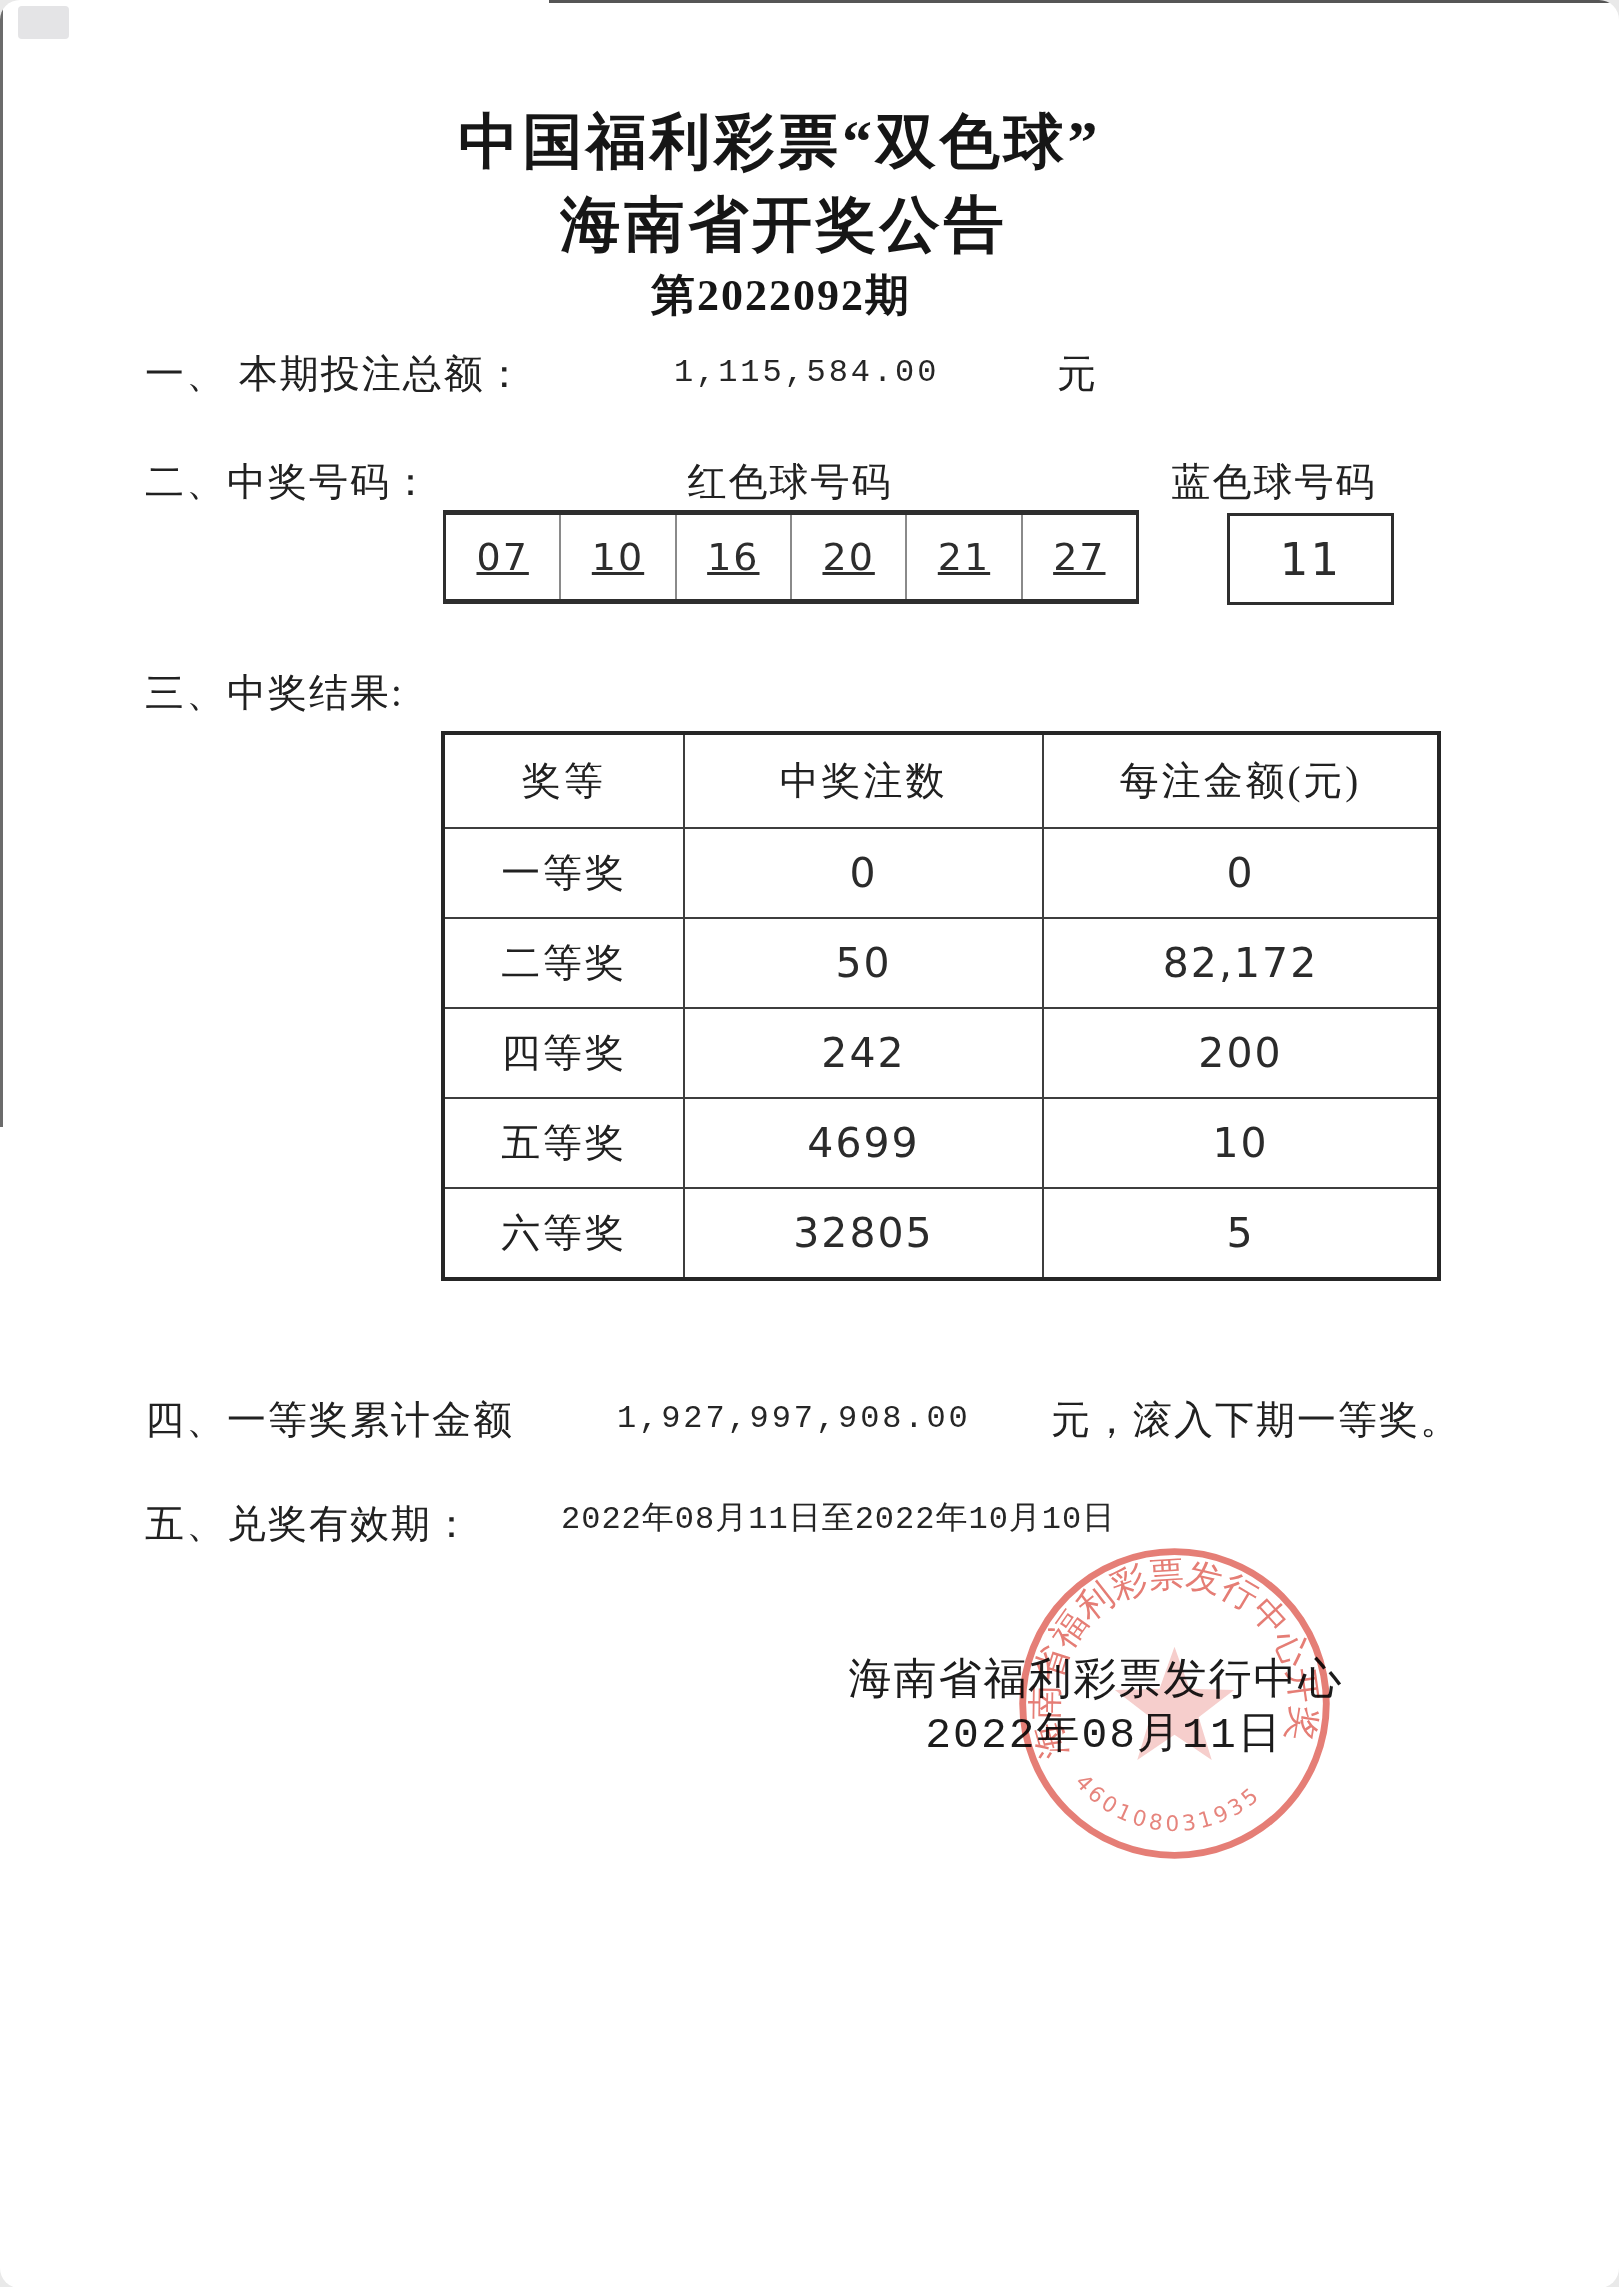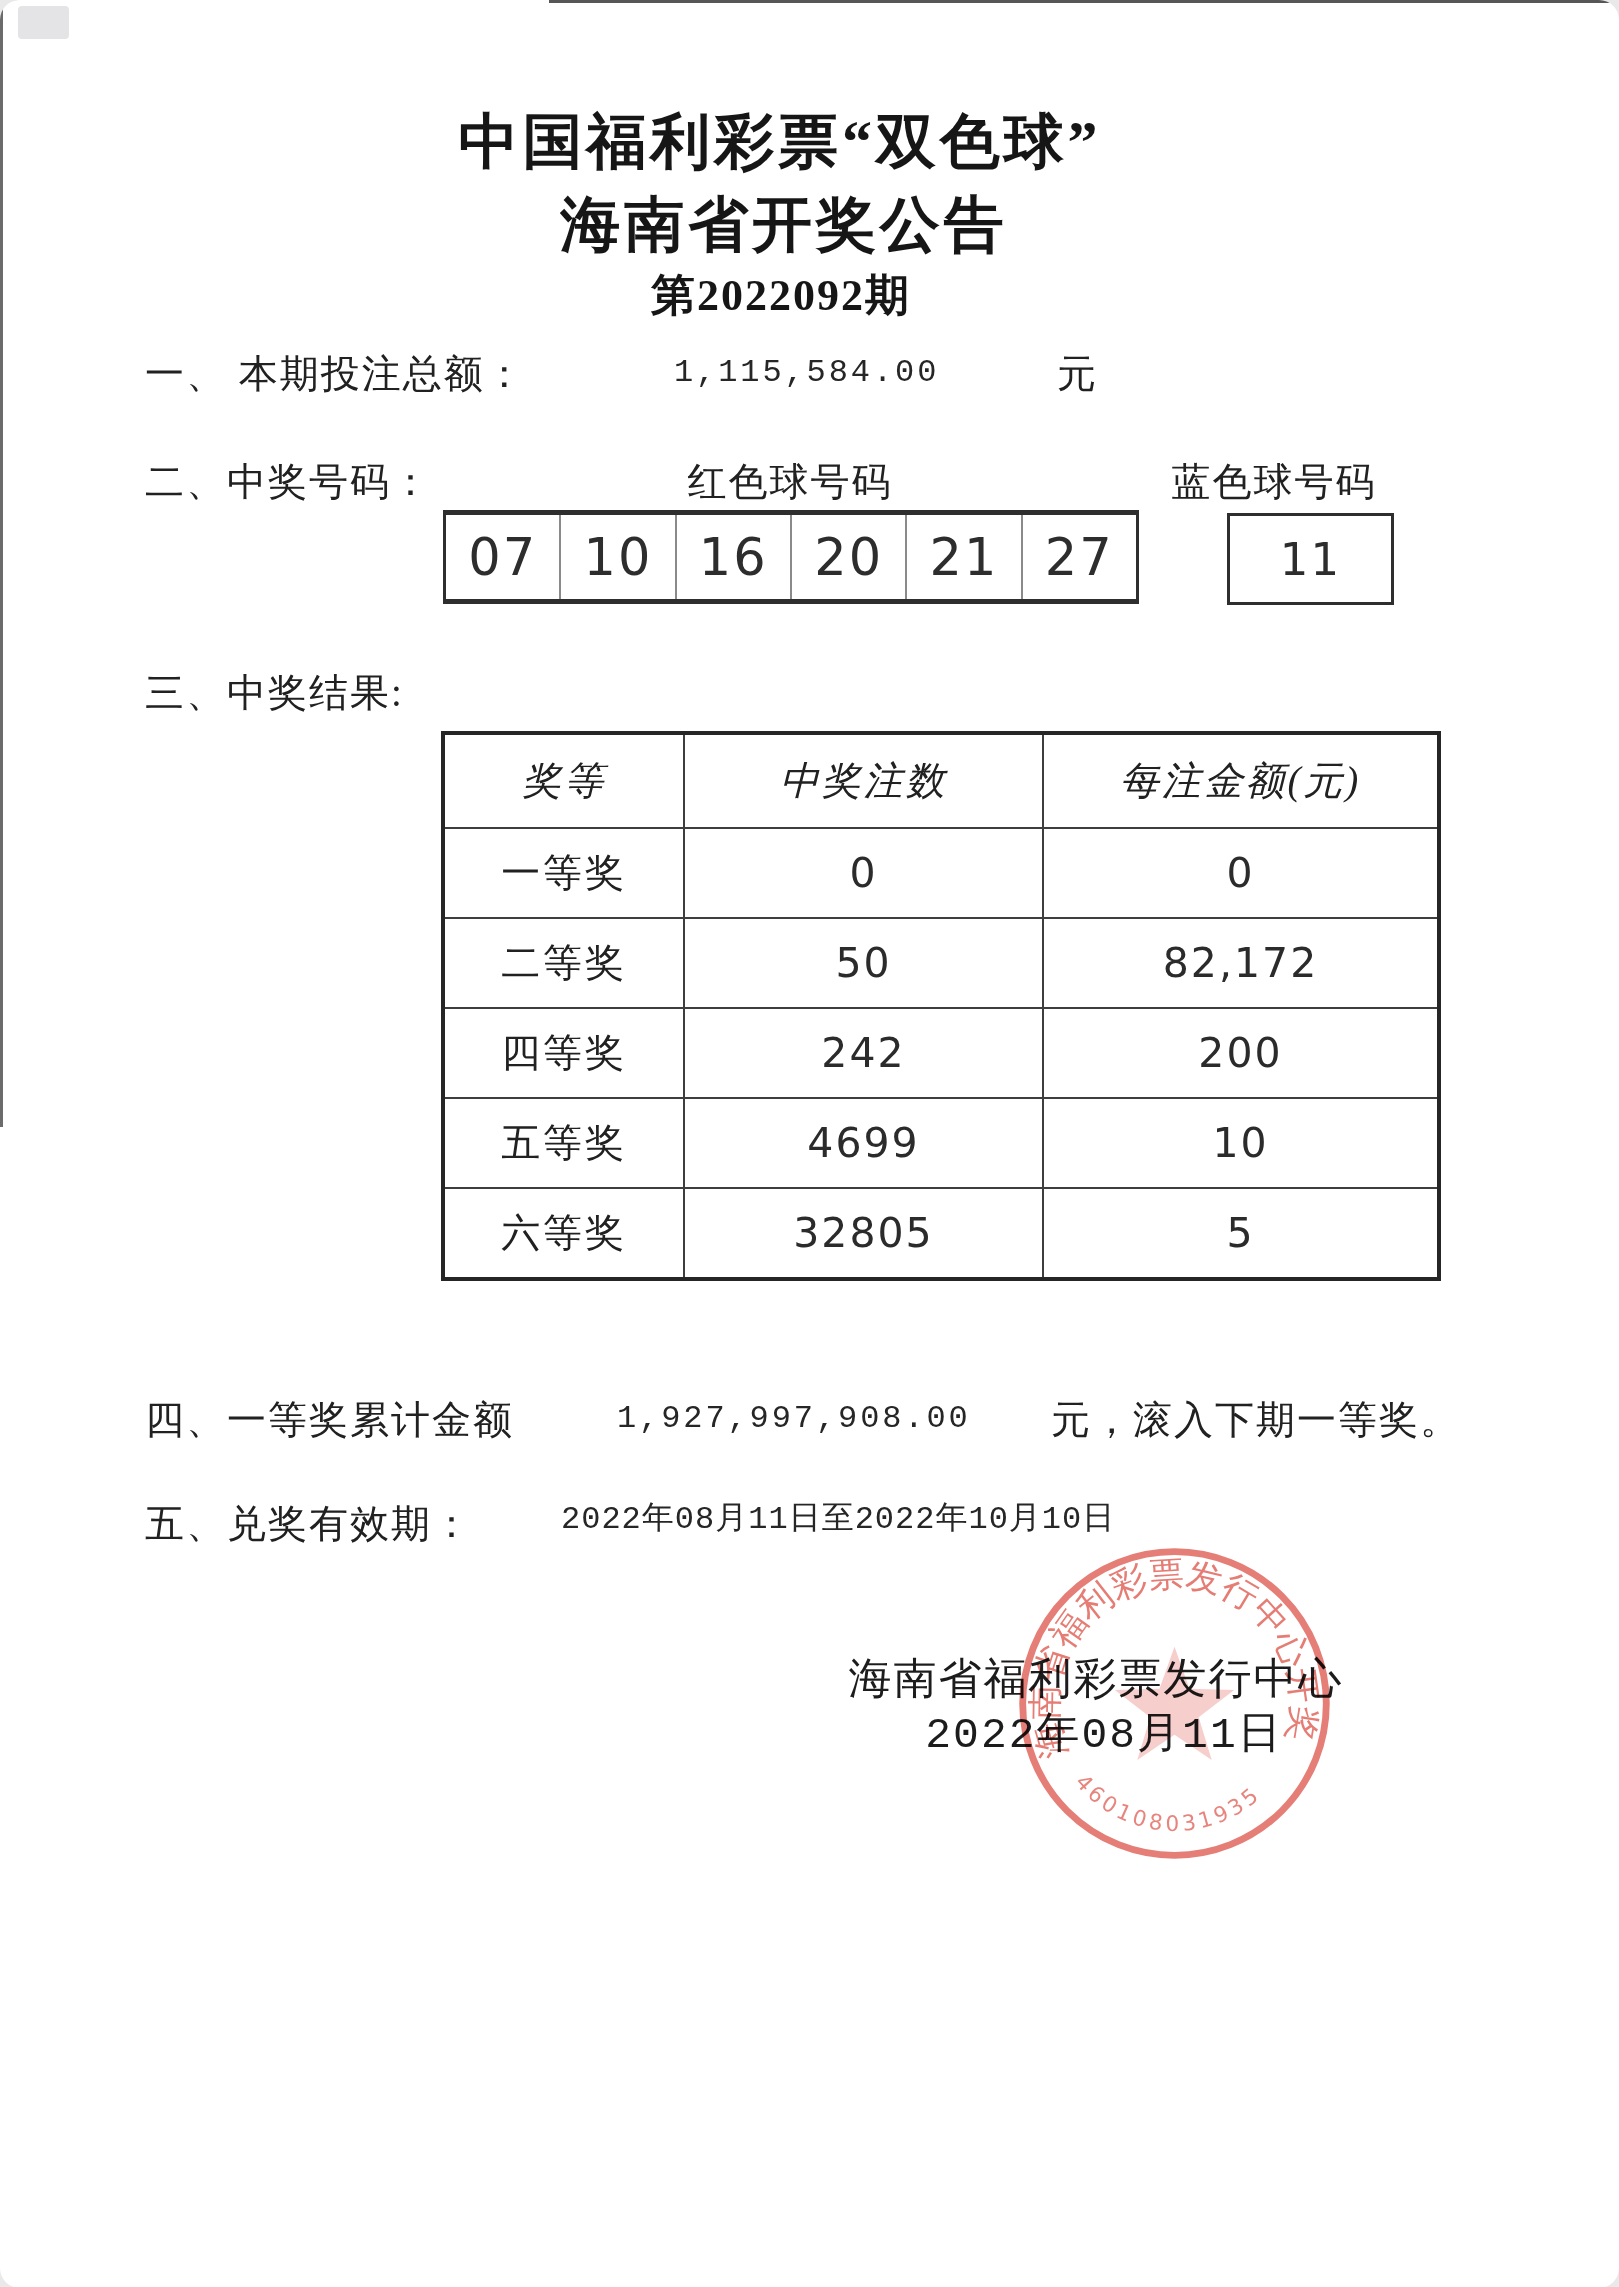--- a/index.html
+++ b/index.html
@@ -20,41 +20,41 @@
   
   .red-table {
     position:absolute; left:443px; top:510px; width:696px; height:94px;
     box-sizing:border-box; border:3.9px solid #2e2e2e; border-top-width:5.9px; border-bottom-width:5.9px;
     display:flex; background:#fff;
   }
   .red-cell {
     flex:1; display:flex; align-items:center; justify-content:center;
     border-left:2px solid #8a8a8a;
     font-family:"DejaVu Sans","Liberation Sans",sans-serif;
-    font-size:51px; color:#2d2d2d; letter-spacing:2px;
+    font-size:38px; color:#2d2d2d; letter-spacing:2px;text-decoration:underline;
   }
   .red-cell:first-child { border-left:none; }
   .blue-box {
     position:absolute; left:1227px; top:513px; width:167px; height:92px;
     box-sizing:border-box; border:3.9px solid #2e2e2e;
     display:flex; align-items:center; justify-content:center;
     font-family:"DejaVu Sans","Liberation Sans",sans-serif;
     font-size:45px; color:#2d2d2d; letter-spacing:2px; background:#fff;
   }
 
   
   table.results {
     position:absolute; left:441px; top:731px;
     width:996px; border-collapse:collapse; table-layout:fixed;
     border:4.9px solid #262626; background:#fff;
   }
   table.results th, table.results td {
     border:2.9px solid #3e3e3e; text-align:center; vertical-align:middle; padding:0;
   }
-  table.results th { height:92px; font-size:39px; font-weight:400; letter-spacing:2.9px; color:#212121;font-style:italic; }
+  table.results th { height:92px; font-size:39px; font-weight:400; letter-spacing:2.9px; color:#212121; }
   table.results td { height:88px; }
   td.cell-grade { font-size:39px; letter-spacing:2.9px; color:#212121; }
   td.cell-num   { font-family:"DejaVu Sans","Liberation Sans",sans-serif; font-size:41px; color:#2b2b2b; letter-spacing:2px; }
 
   
   .footer-text { font-size:43px; letter-spacing:2px; color:#1c1c1c; }
 
   
   .stamp { position:absolute; left:1008px; top:1537px; width:333px; height:333px;
            mix-blend-mode:multiply; opacity:0.88; pointer-events:none; }

